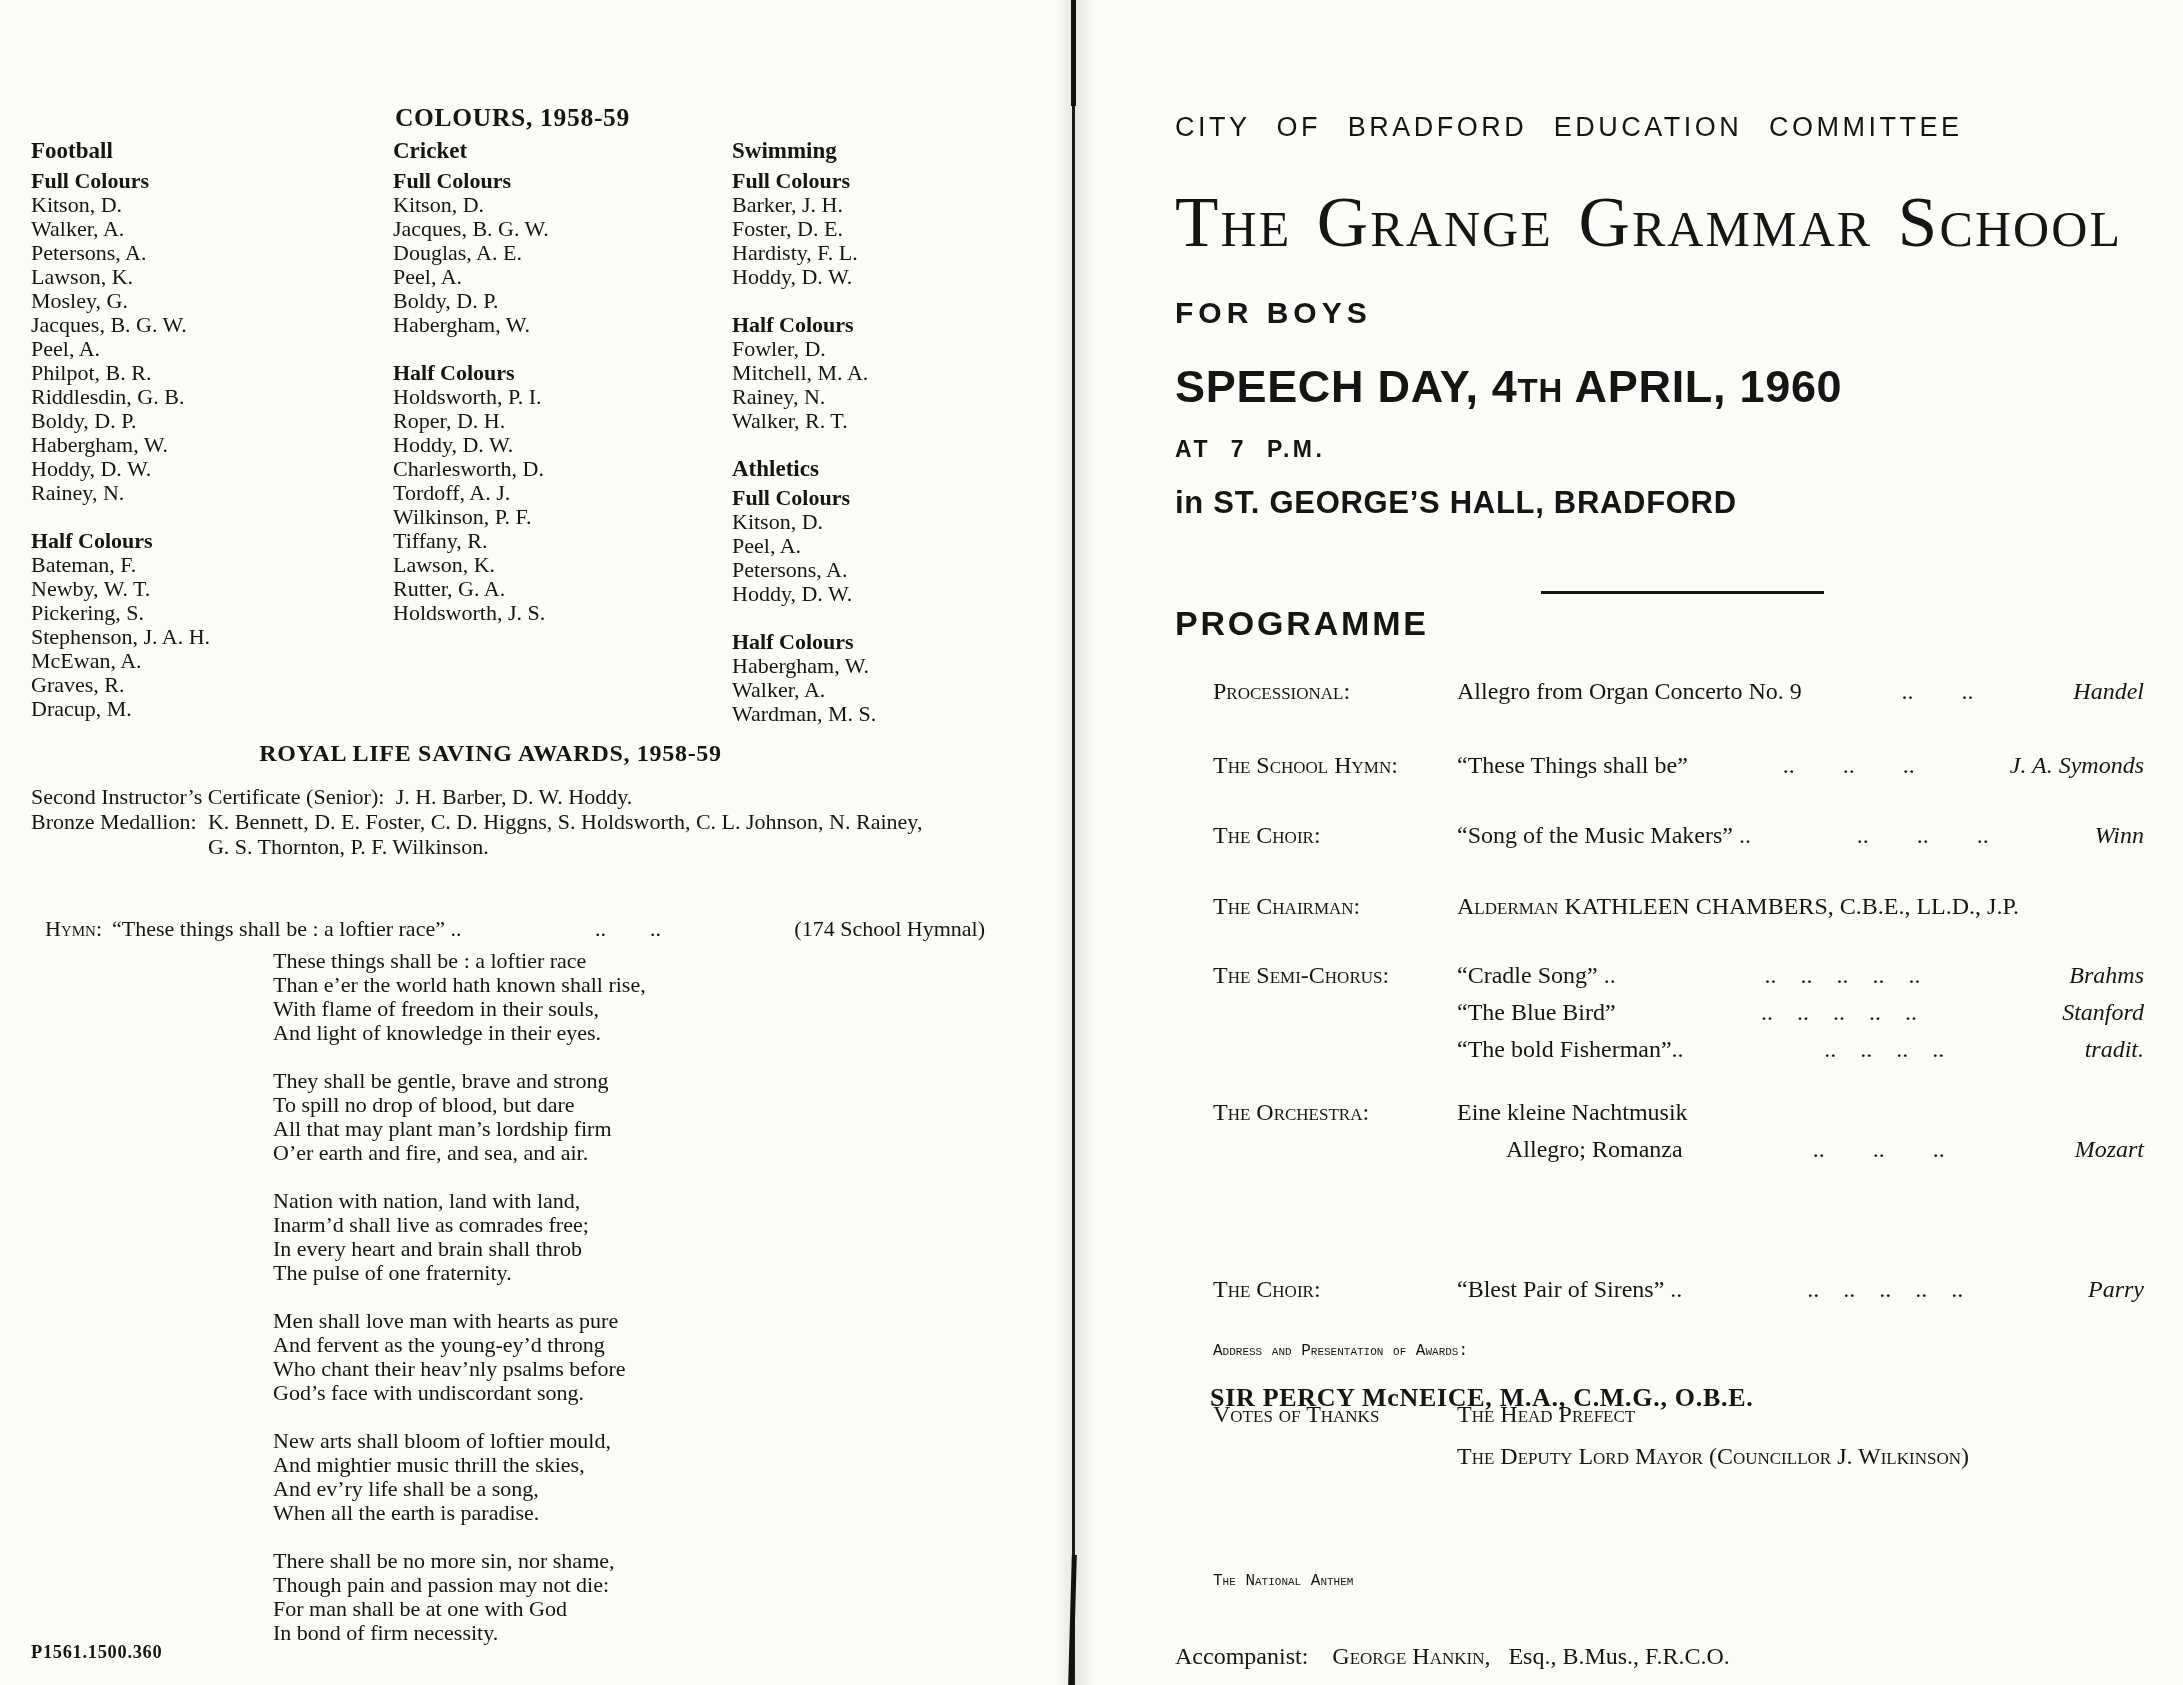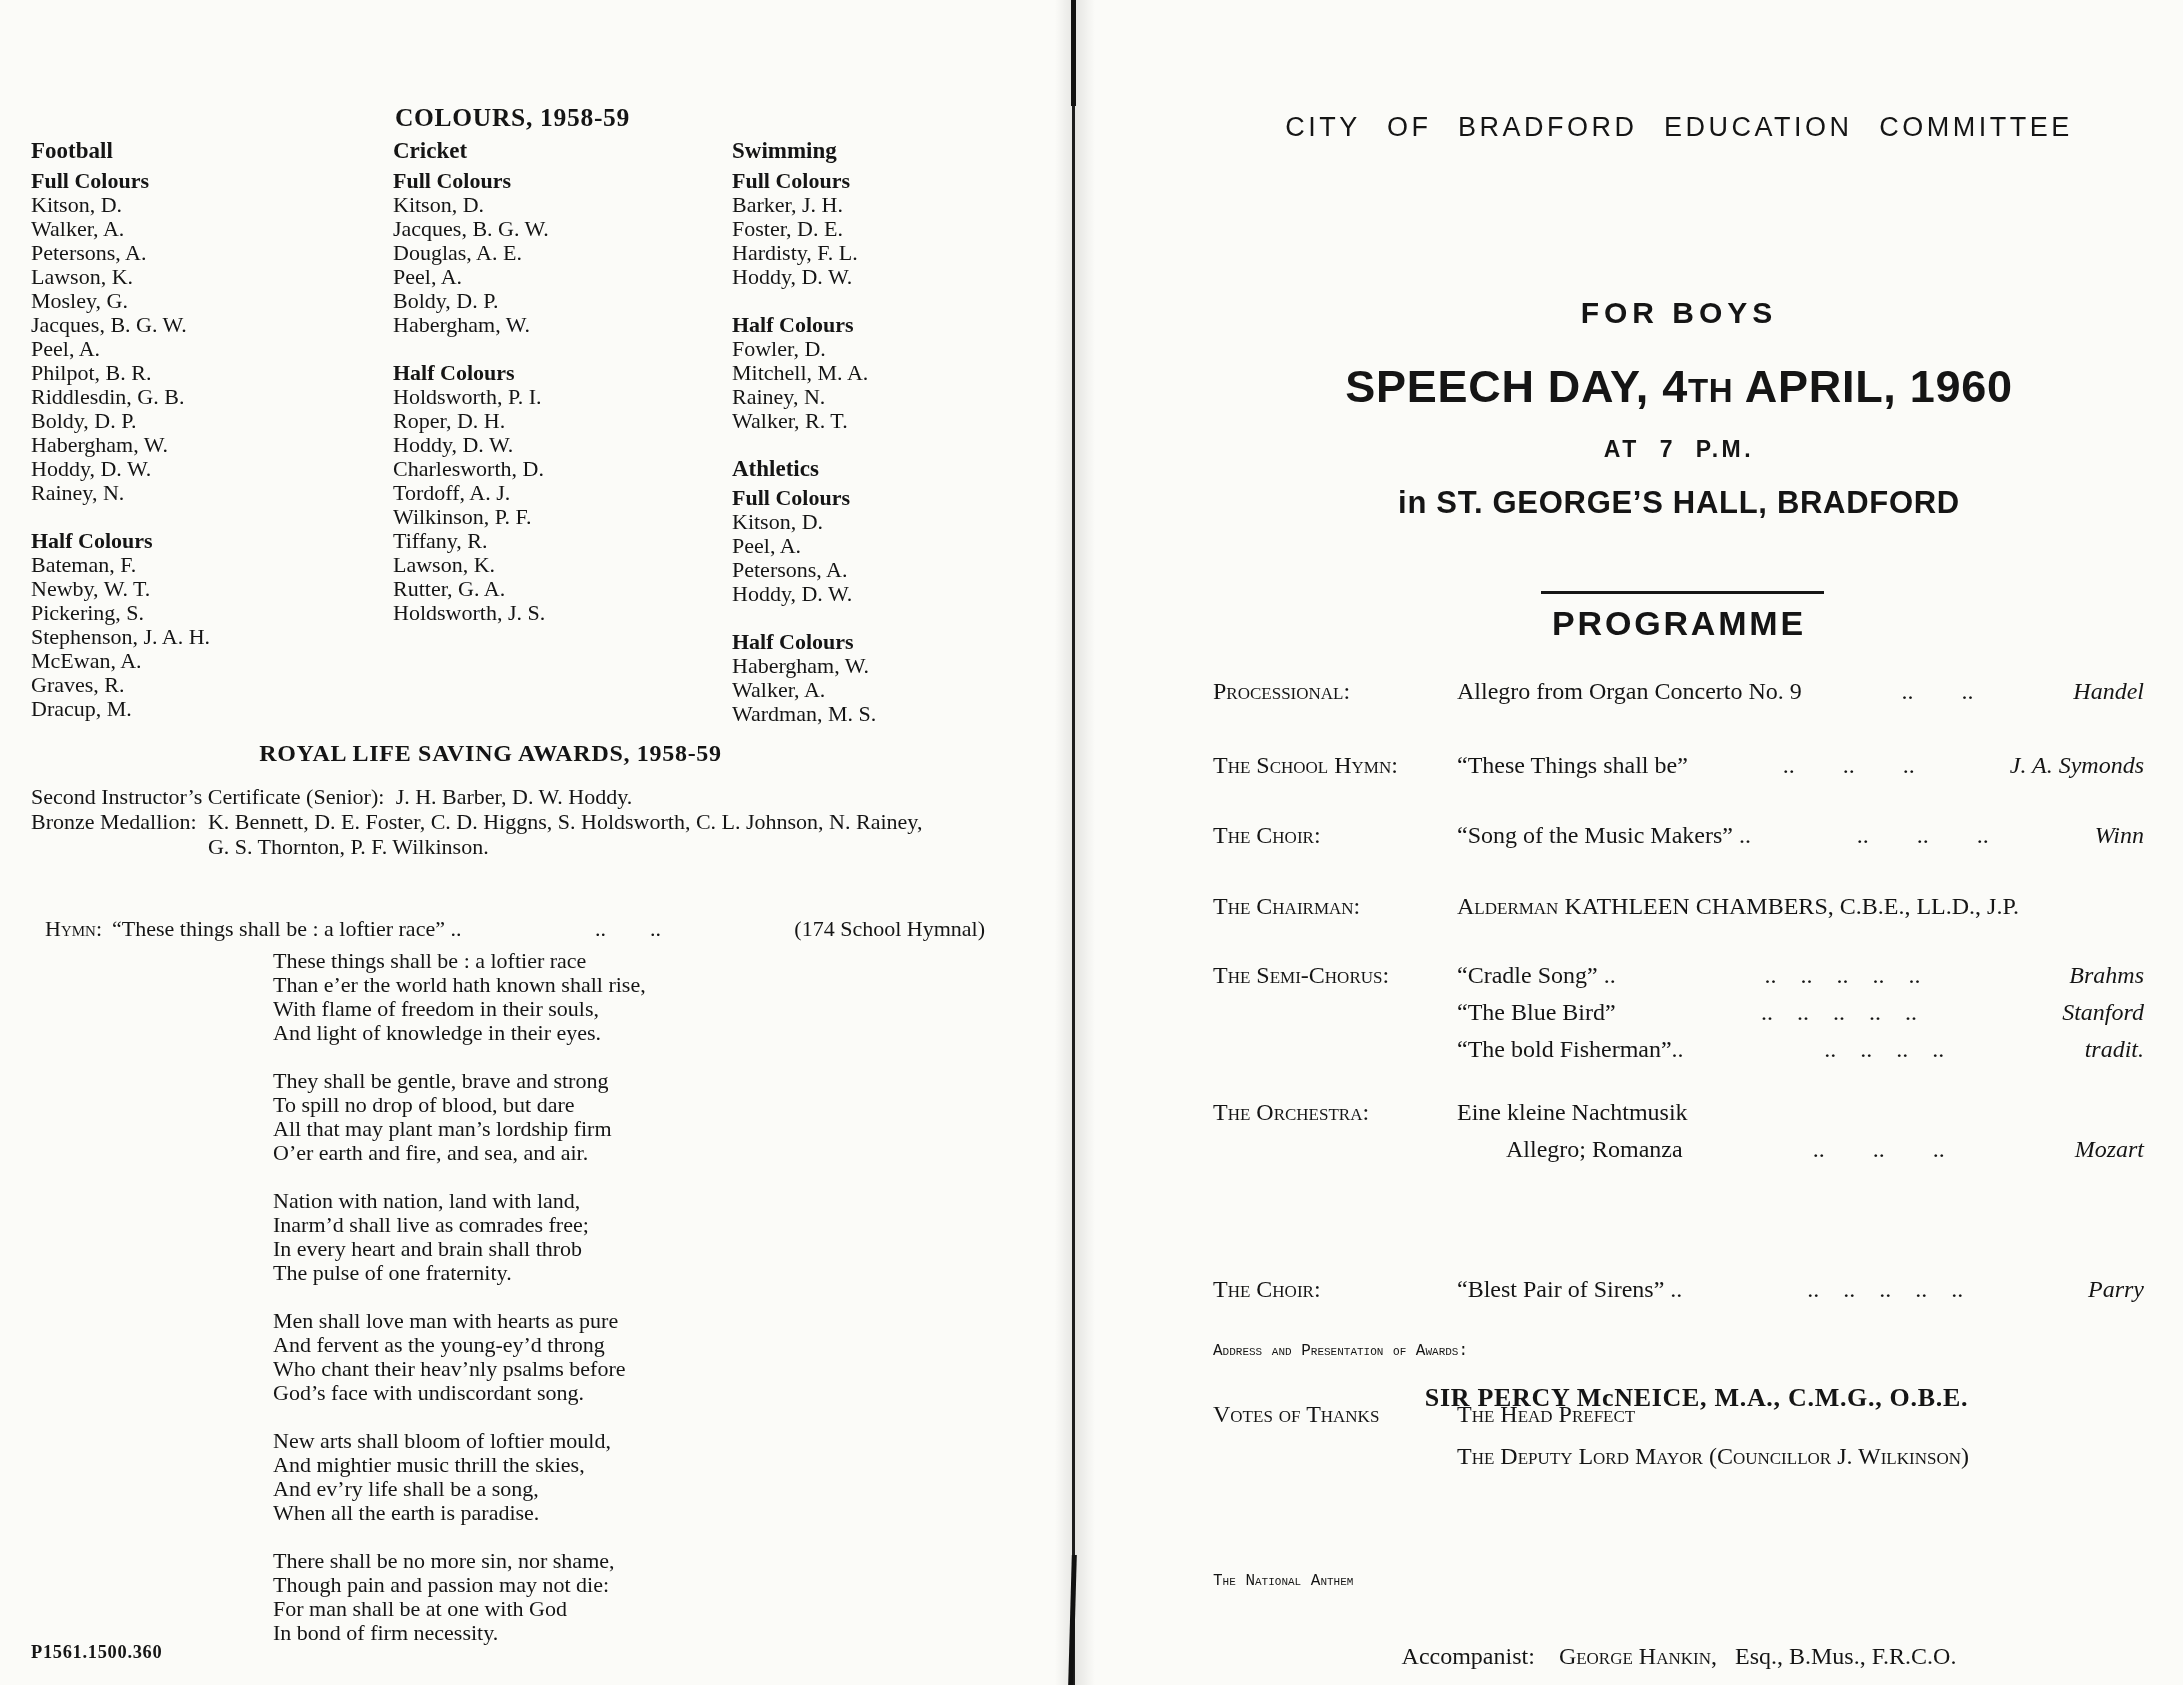--- a/index.html
+++ b/index.html
@@ -45,21 +45,21 @@
   
   #fold{position:absolute;left:1055px;top:0;width:40px;height:1686px;
     background:linear-gradient(90deg,rgba(0,0,0,0),rgba(0,0,0,0.09) 50%,rgba(0,0,0,0));}
   #fold .line{position:absolute;left:17px;top:0;width:2.8px;height:100%;background:#1d1d1d;}
   #fold .line-top{position:absolute;left:15.6px;top:0;width:5px;height:106px;background:#111;}
   #fold .line-bottom{position:absolute;left:15px;top:1555px;width:5px;height:130px;
     background:#111;transform:rotate(1.6deg);}
 
   
   #right-page{position:absolute;left:1103px;top:0;width:1080px;height:100%;}
-  .rp-center{position:absolute;left:72px;right:0;text-align:center;}
+  .rp-center{position:absolute;left:72px;right:0;}
   #committee{top:112px;font-family:"Liberation Sans",sans-serif;font-size:27px;
     font-weight:500;letter-spacing:3.5px;word-spacing:15.6px;}
   #school{top:182px;font-size:71px;font-variant:small-caps;letter-spacing:2.1px;
     word-spacing:5.7px;font-weight:400;}
   #for-boys{top:296px;font-family:"Liberation Sans",sans-serif;font-size:30px;
     font-weight:700;letter-spacing:5px;}
   #speech-day{top:361px;font-family:"Liberation Sans",sans-serif;font-size:45px;
     font-weight:700;letter-spacing:0.7px;}
   #speech-day .th{font-size:33px;}
   #event-time{top:436px;font-family:"Liberation Sans",sans-serif;font-size:23px;
@@ -243,20 +243,21 @@
   </div>
 
   <div id="fold">
     <div class="line"></div>
     <div class="line-top"></div>
     <div class="line-bottom"></div>
   </div>
 
   <div id="right-page">
     <div id="committee" class="rp-center">CITY OF BRADFORD EDUCATION COMMITTEE</div>
+    <div id="school" class="rp-center">The Grange Grammar School</div>
     <div id="for-boys" class="rp-center">FOR BOYS</div>
     <div id="speech-day" class="rp-center">
       <span>SPEECH DAY, 4</span><span class="th">TH</span><span> APRIL, 1960</span>
     </div>
     <div id="event-time" class="rp-center">AT 7 P.M.</div>
     <div id="venue" class="rp-center">in ST. GEORGE’S HALL, BRADFORD</div>
     <div id="rule"></div>
     <div id="programme-title" class="rp-center">PROGRAMME</div>
 
     <div class="prog-row" style="top:673px">

